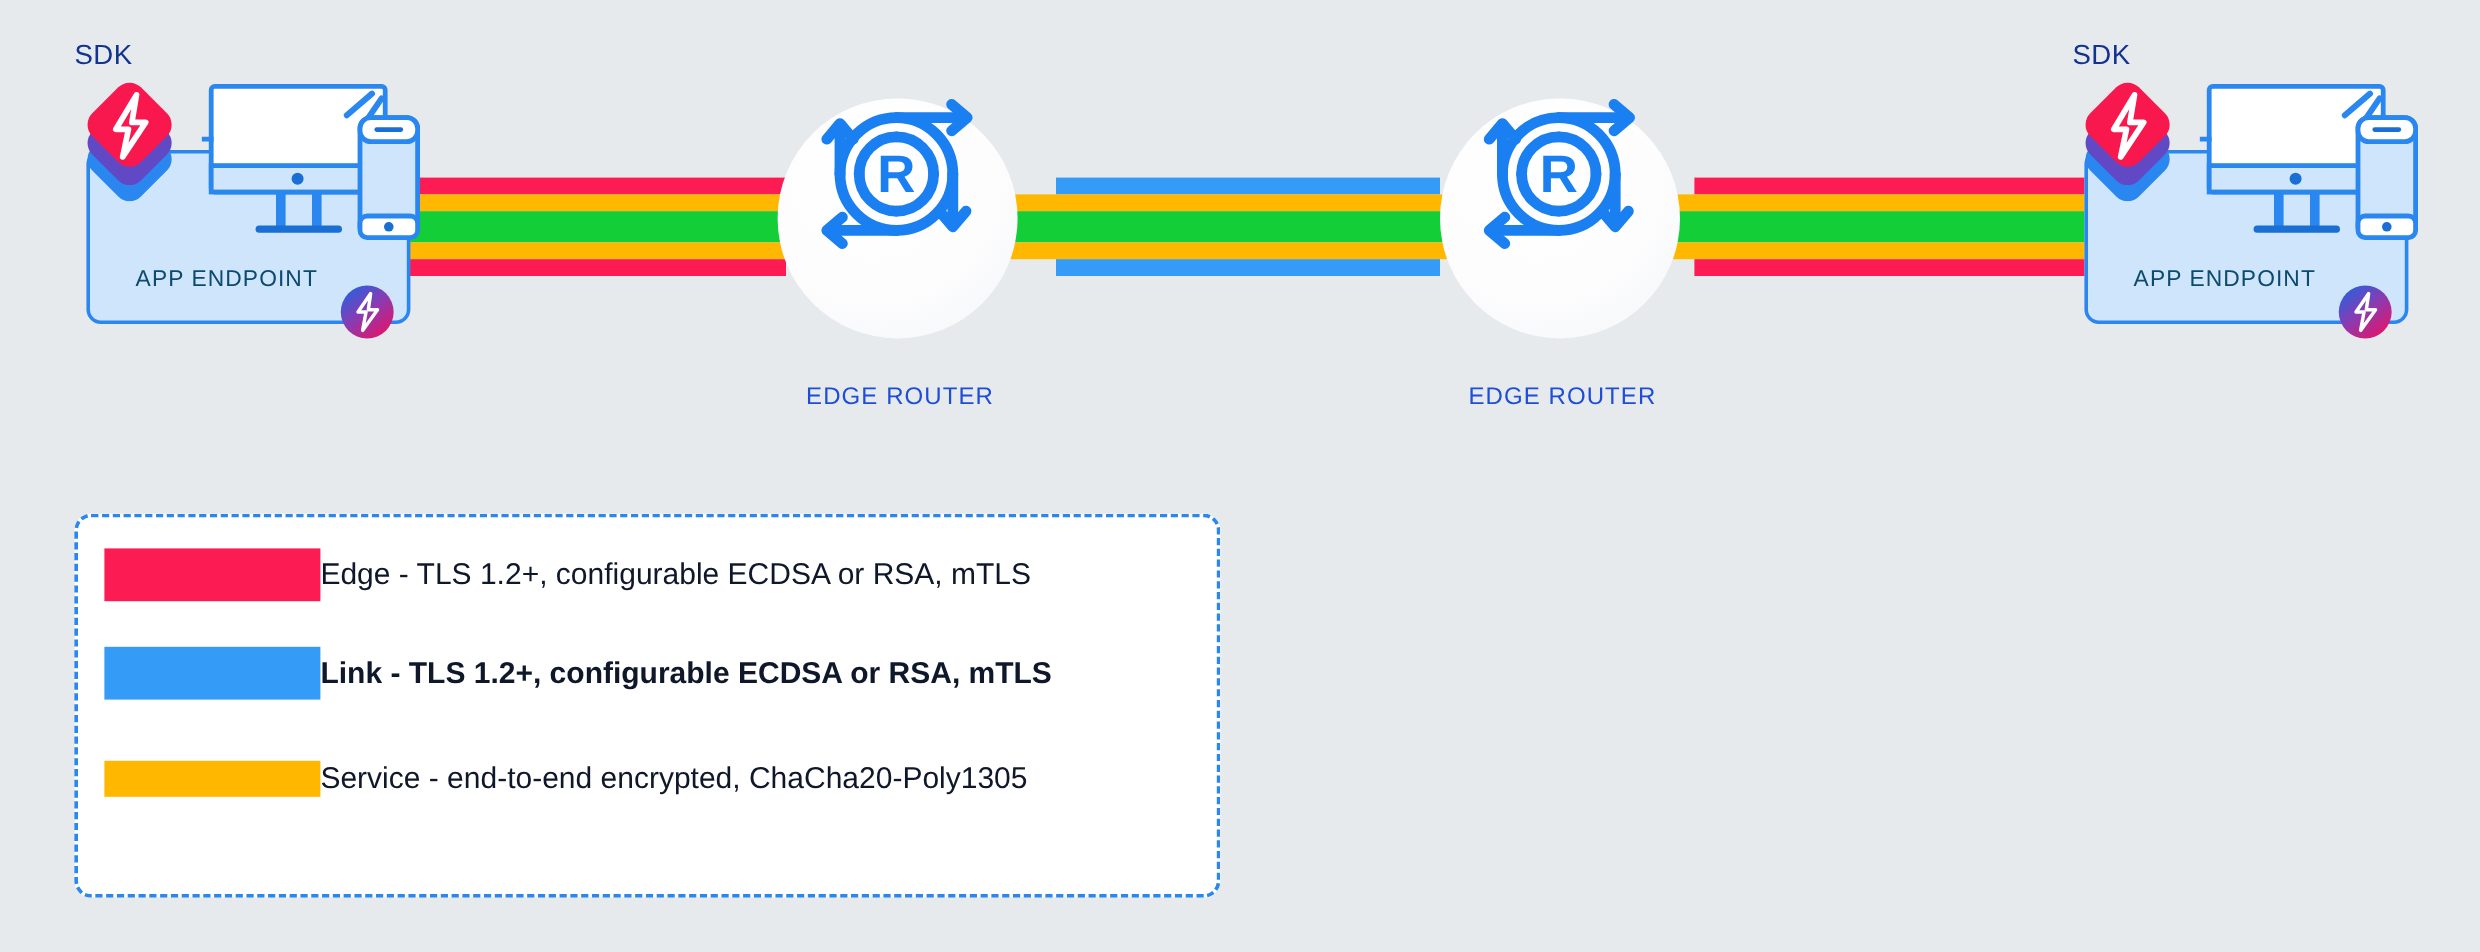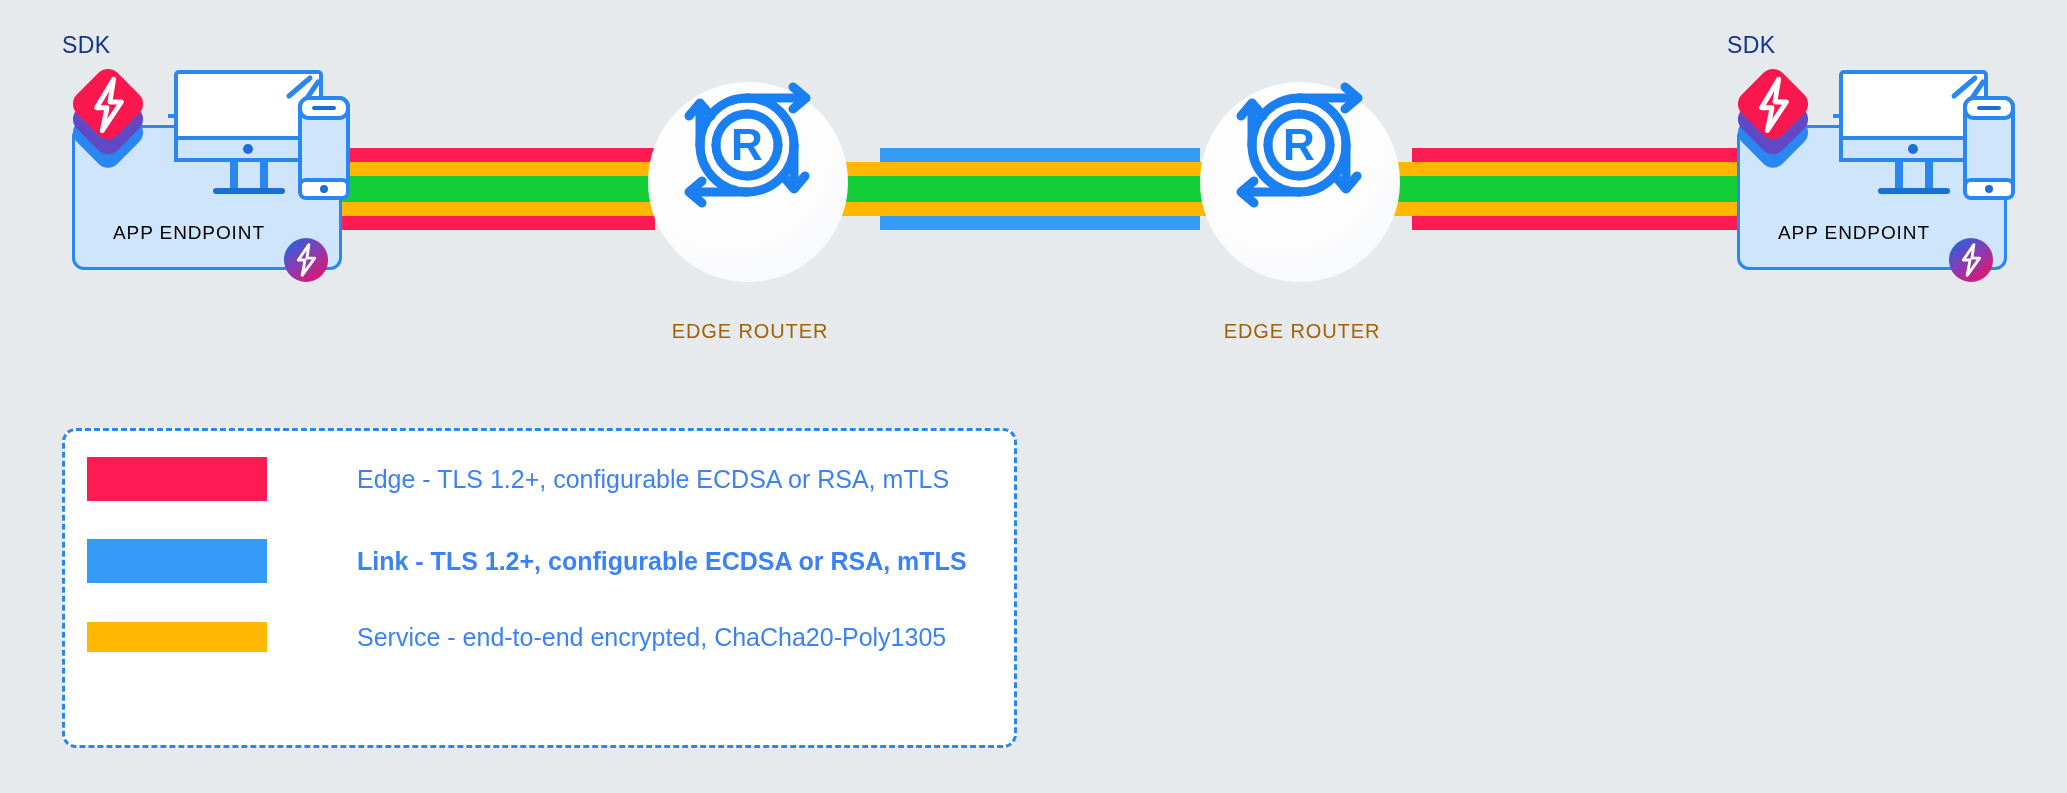--- a/index.html
+++ b/index.html
@@ -28,21 +28,21 @@
   .endpoint-group { position: absolute; top: 0; }
 
   .endpoint-box {
     position: absolute;
     background: #cfe5fb;
     border: 3px solid #2b87f0;
     border-radius: 12px;
   }
   .endpoint-label {
     position: absolute;
-    color: #000000;
+    color: #0c4a6e;
     font-size: 19px;
     letter-spacing: 0.9px;
     white-space: nowrap;
   }
   .sdk-label {
     position: absolute;
     color: #12348e;
     font-size: 23px;
     letter-spacing: 0.4px;
     white-space: nowrap;
@@ -57,21 +57,21 @@
   
   .router-circle {
     position: absolute;
     width: 200px; height: 200px;
     border-radius: 50%;
     background: radial-gradient(circle at 40% 32%, #ffffff 0%, #fdfdfe 55%, #f3f5f7 100%);
   }
   .router-icon { position: absolute; }
   .router-label {
     position: absolute;
-    color: #a16207;
+    color: #1d4ed8;
     font-size: 20px;
     letter-spacing: 0.9px;
     white-space: nowrap;
     text-align: center;
   }
 
   
   .badge { position: absolute; width: 46px; height: 46px; }
 
   
@@ -91,22 +91,21 @@
     display: flex;
     align-items: center;
     height: 46px;
   }
   .legend-swatch {
     width: 180px;
     height: 44px;
     flex: none;
   }
   .legend-text {
-    margin-left: 90px;
-    color: #3b82f6;
+    color: #0f172a;
     font-size: 25px;
     white-space: nowrap;
   }
 </style>
 </head>
 <body>
 
 <div id="canvas">
 
   <div class="stripe" style="left:340px; top:148px; width:315px; background:#fc1b52;"></div>
@@ -307,20 +306,20 @@
     <div class="legend-row" style="top:25px;">
       <div class="legend-swatch" style="background:#fc1b52;"></div>
       <span class="legend-text">Edge - TLS 1.2+, configurable ECDSA or RSA, mTLS</span>
     </div>
 
     <div class="legend-row" style="top:107px;font-weight:bold;">
       <div class="legend-swatch" style="background:#349bf7;"></div>
       <span class="legend-text">Link - TLS 1.2+, configurable ECDSA or RSA, mTLS</span>
     </div>
 
-    <div class="legend-row" style="top:183px;text-align:center;">
+    <div class="legend-row" style="top:195px;text-align:center;">
       <div class="legend-swatch" style="background:#ffb700; height:30px;"></div>
       <span class="legend-text">Service - end-to-end encrypted, ChaCha20-Poly1305</span>
     </div>
 
   </div>
 
 </div>
 
 </body></html>

